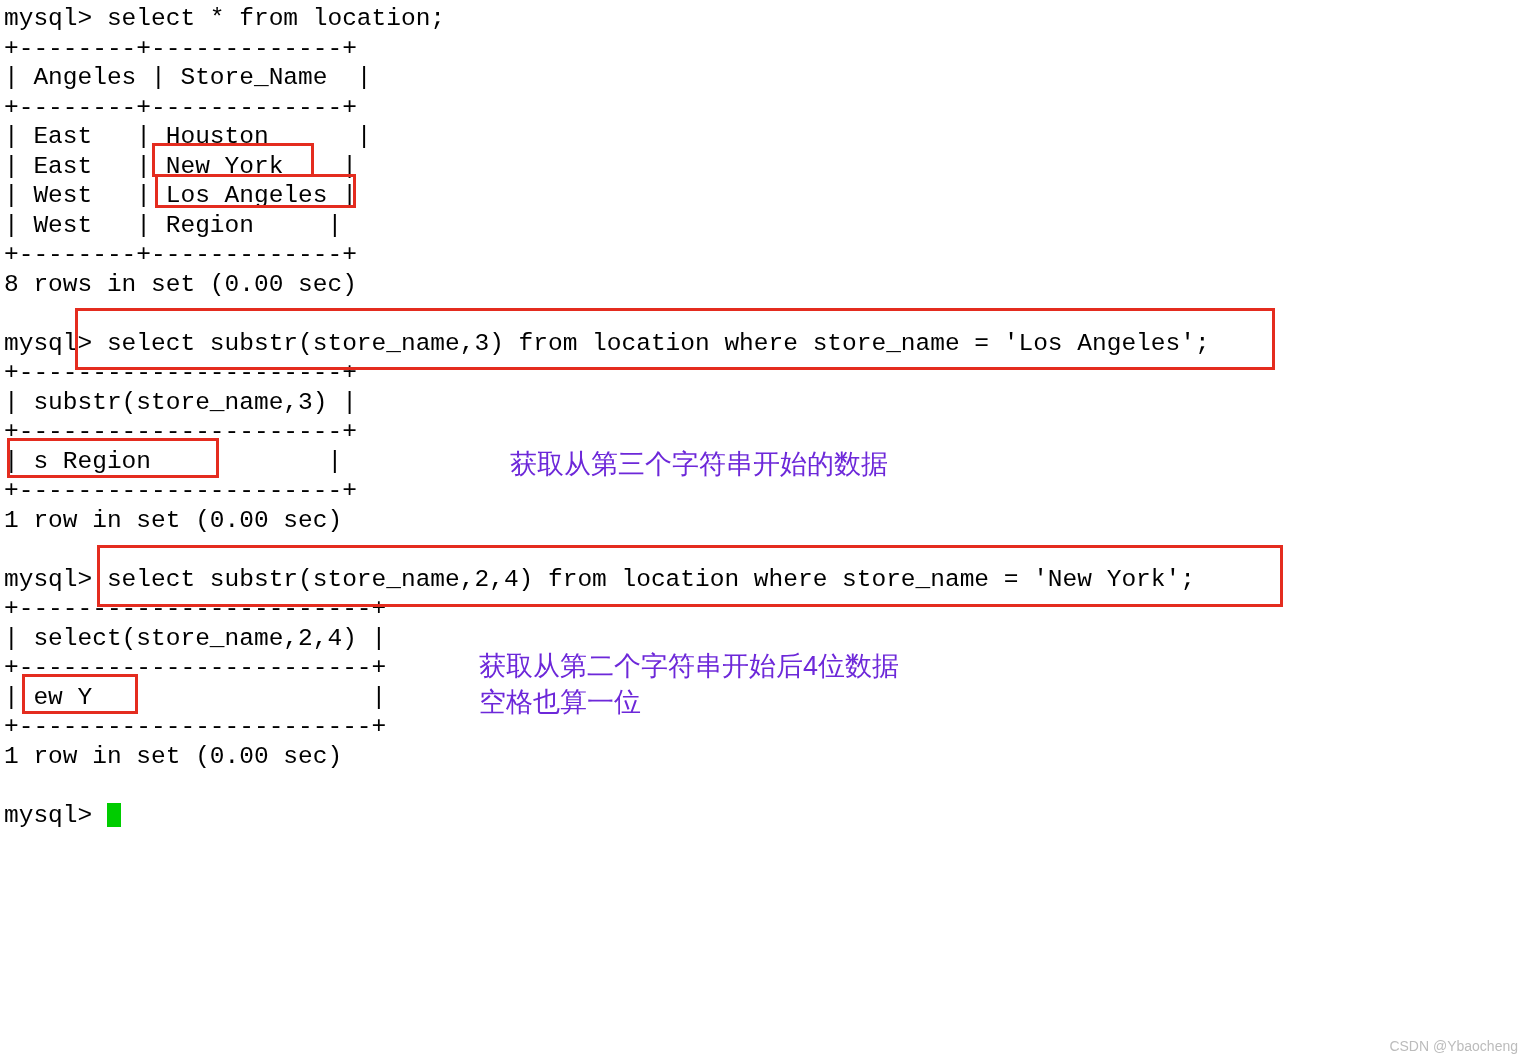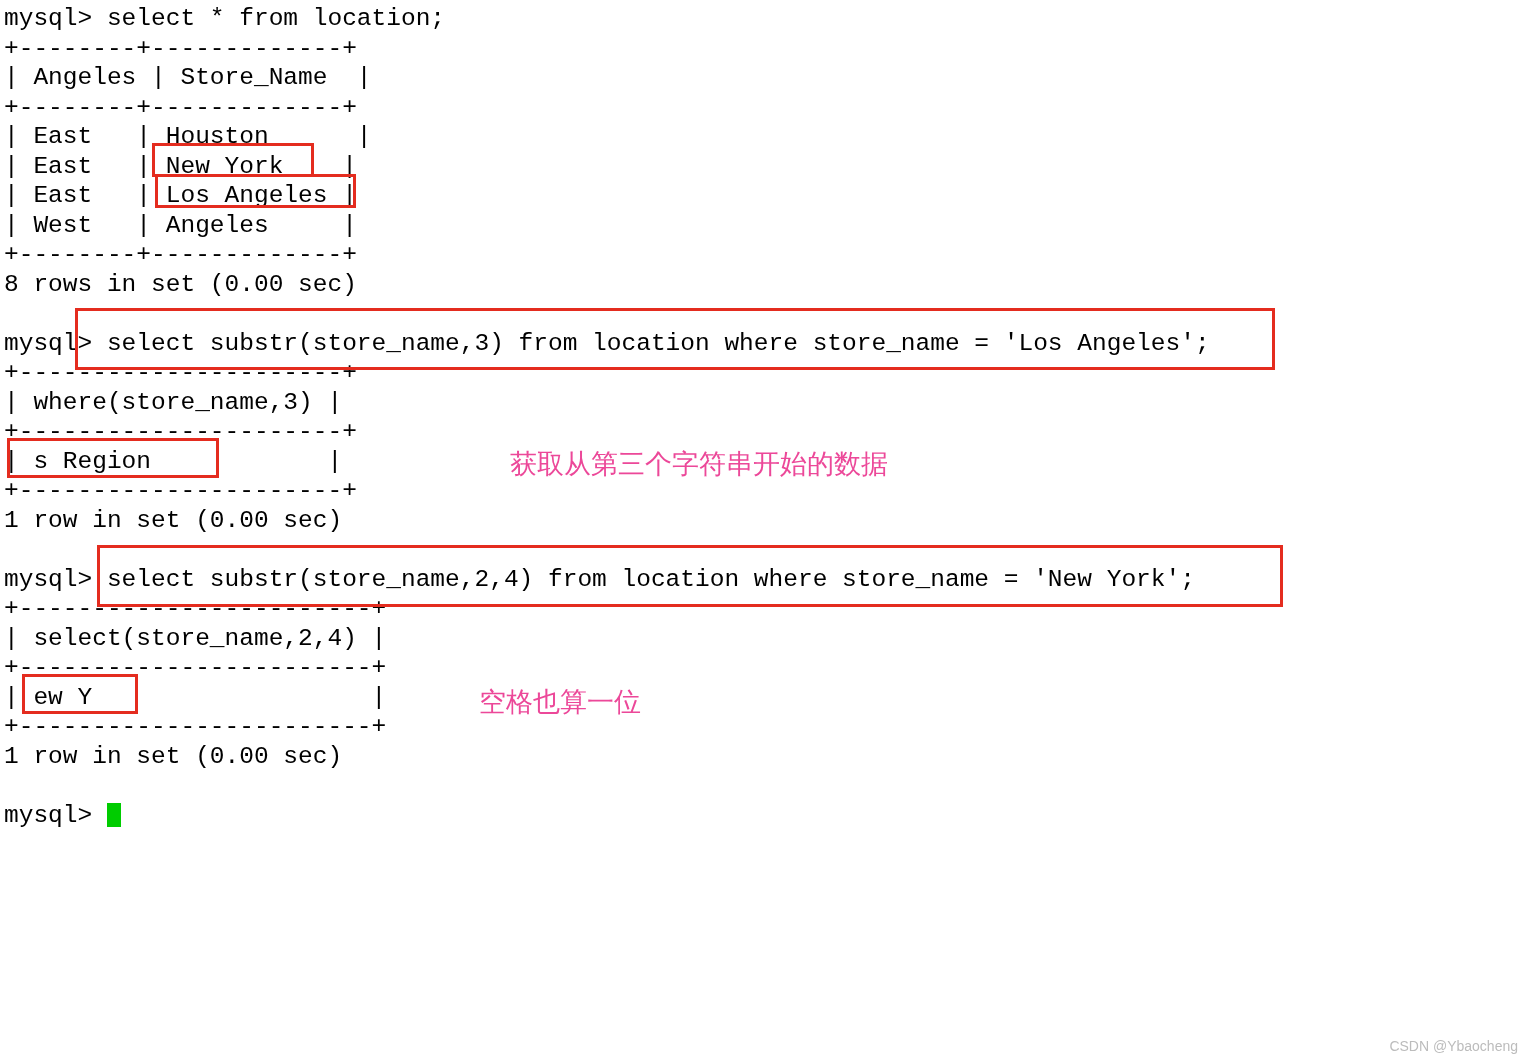--- a/index.html
+++ b/index.html
@@ -31,21 +31,21 @@
     margin-bottom: 2px;
   }
   .hl {
     position: absolute;
     border: 3px solid #e42c1f;
     box-sizing: border-box;
     pointer-events: none;
   }
   .ann {
     position: absolute;
-    color: #ec4899;
+    color: #6d28d9;
     font-family: "Microsoft YaHei", "PingFang SC", sans-serif;
     font-size: 27px;
     line-height: 36px;
     pointer-events: none;
   }
   .watermark {
     position: absolute;
     right: 8px;
     bottom: 6px;
     font-family: Arial, sans-serif;
@@ -55,28 +55,28 @@
 </style>
 </head>
 <body>
 
 <pre><span>mysql&gt; select * from location;</span>
 <span>+--------+-------------+</span>
 <span>| Angeles | Store_Name  |</span>
 <span>+--------+-------------+</span>
 <span>| East   | Houston      |</span>
 <span>| East   | New York    |</span>
-<span>| East   | Los Angeles |</span>
-<span>| West   | Angeles     |</span>
+<span>| West   | Los Angeles |</span>
+<span>| West   | Region     |</span>
 <span>+--------+-------------+</span>
 <span>8 rows in set (0.00 sec)</span>
 <span></span>
 <span>mysql&gt; select substr(store_name,3) from location where store_name = 'Los Angeles';</span>
 <span>+----------------------+</span>
-<span>| where(store_name,3) |</span>
+<span>| substr(store_name,3) |</span>
 <span>+----------------------+</span>
 <span>| s Region            |</span>
 <span>+----------------------+</span>
 <span>1 row in set (0.00 sec)</span>
 <span></span>
 <span>mysql&gt; select substr(store_name,2,4) from location where store_name = 'New York';</span>
 <span>+------------------------+</span>
 <span>| select(store_name,2,4) |</span>
 <span>+------------------------+</span>
 <span>| ew Y                   |</span>
@@ -89,17 +89,17 @@
 <div class="hl" style="left:155px; top:174px; width:201px; height:34px;"></div>
 
 <div class="hl" style="left:75px; top:308px; width:1200px; height:62px;"></div>
 <div class="hl" style="left:7px; top:438px; width:212px; height:40px;"></div>
 
 <div class="hl" style="left:97px; top:545px; width:1186px; height:62px;"></div>
 <div class="hl" style="left:22px; top:674px; width:116px; height:40px;"></div>
 
 <div class="ann" style="left:510px; top:446px;">获取从第三个字符串开始的数据</div>
 <div class="ann" style="left:479px; top:648px;">
-  <br>
+  <span>获取从第二个字符串开始后4位数据</span><br>
   <span>空格也算一位</span>
 </div>
 
 <div class="watermark">CSDN @Ybaocheng</div>
 
 </body></html>

